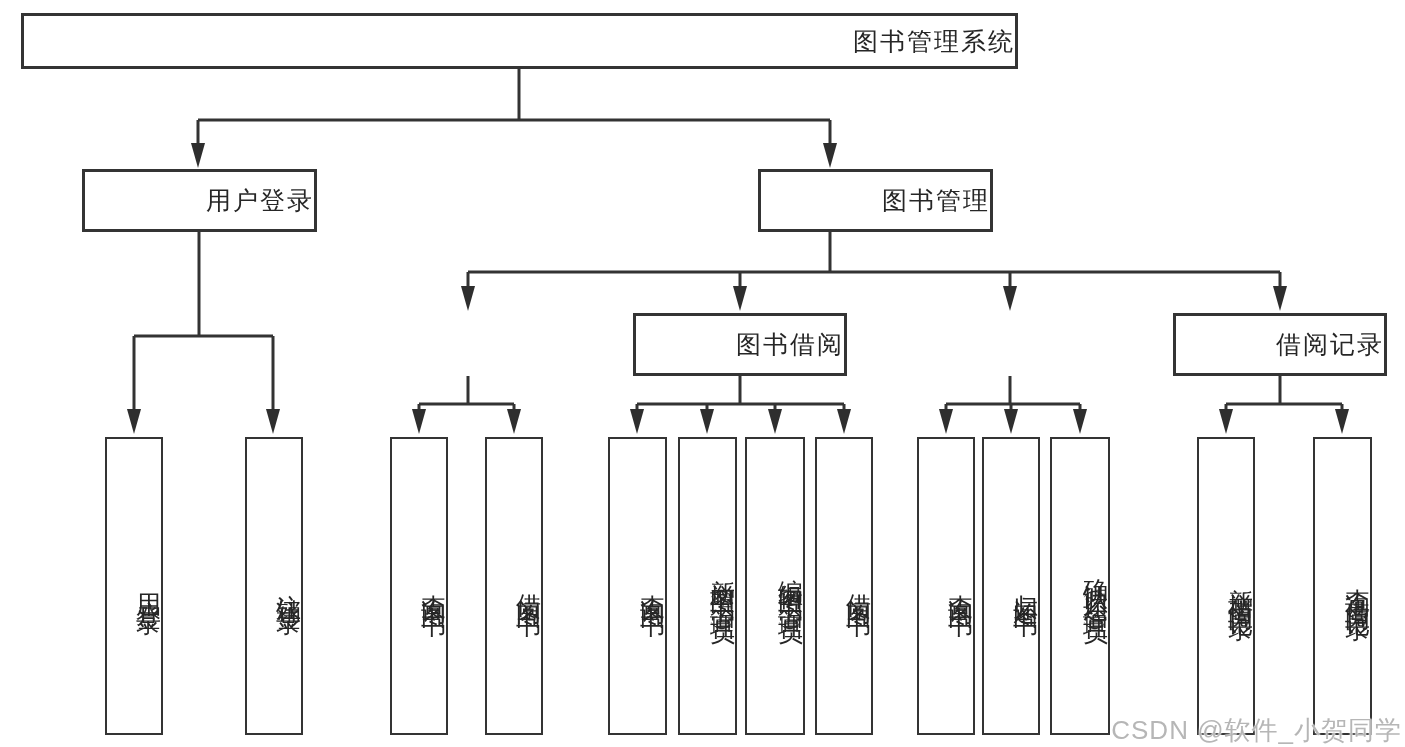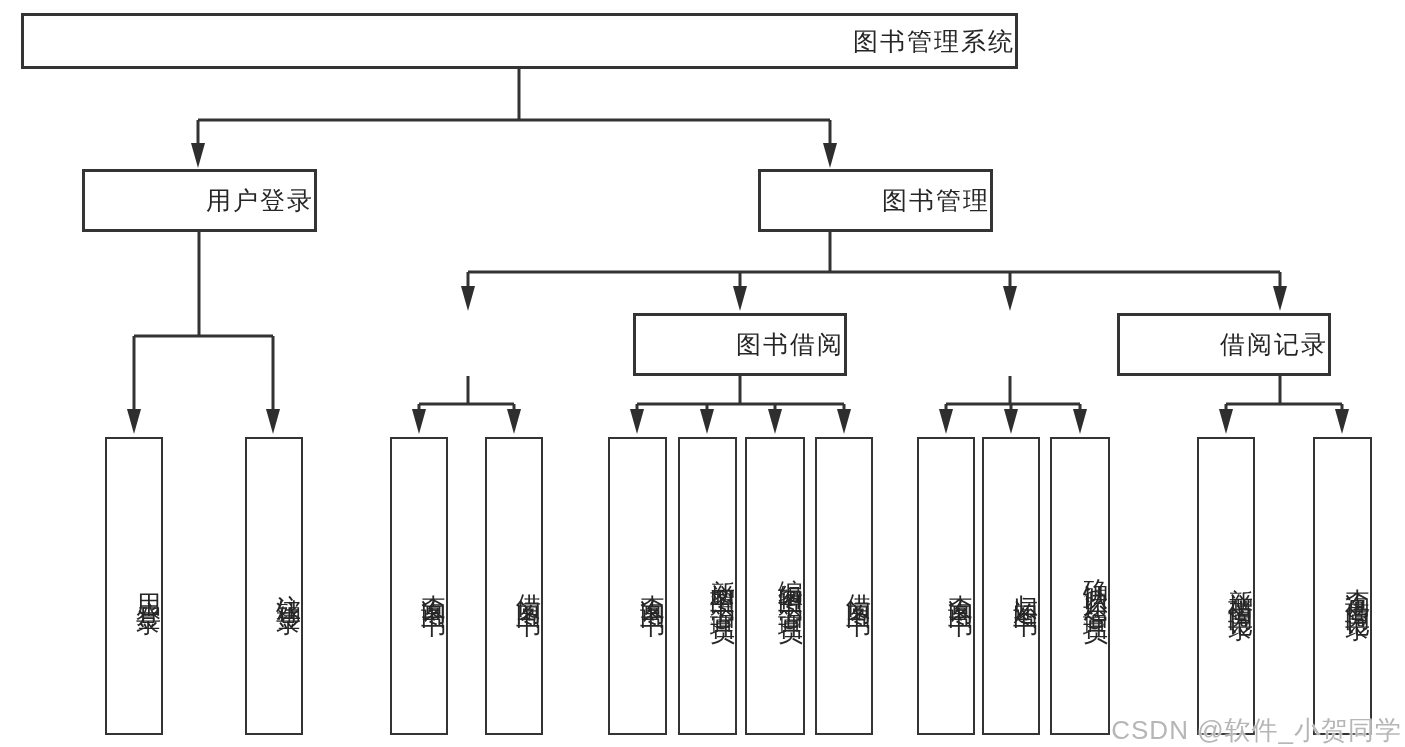--- a/index.html
+++ b/index.html
@@ -132,21 +132,21 @@
   <div class="node h-node l2-node" style="left:82px;">
     <span>用户登录</span>
   </div>
   <div class="node h-node l2-node" style="left:712px;margin-left:46px;">
     <span>图书管理</span>
   </div>
 
   <div class="node h-node l3-node" style="left:633px;">
     <span>图书借阅</span>
   </div>
-  <div class="node h-node l3-node" style="left:1117px;">
+  <div class="node h-node l3-node" style="left:1173px;">
     <span>借阅记录</span>
   </div>
 
   <div class="node leaf-node" style="left:105px;">
     <span class="v-text">用户登录</span>
   </div>
   <div class="node leaf-node" style="left:245px;">
     <span class="v-text">注销登录</span>
   </div>
 

